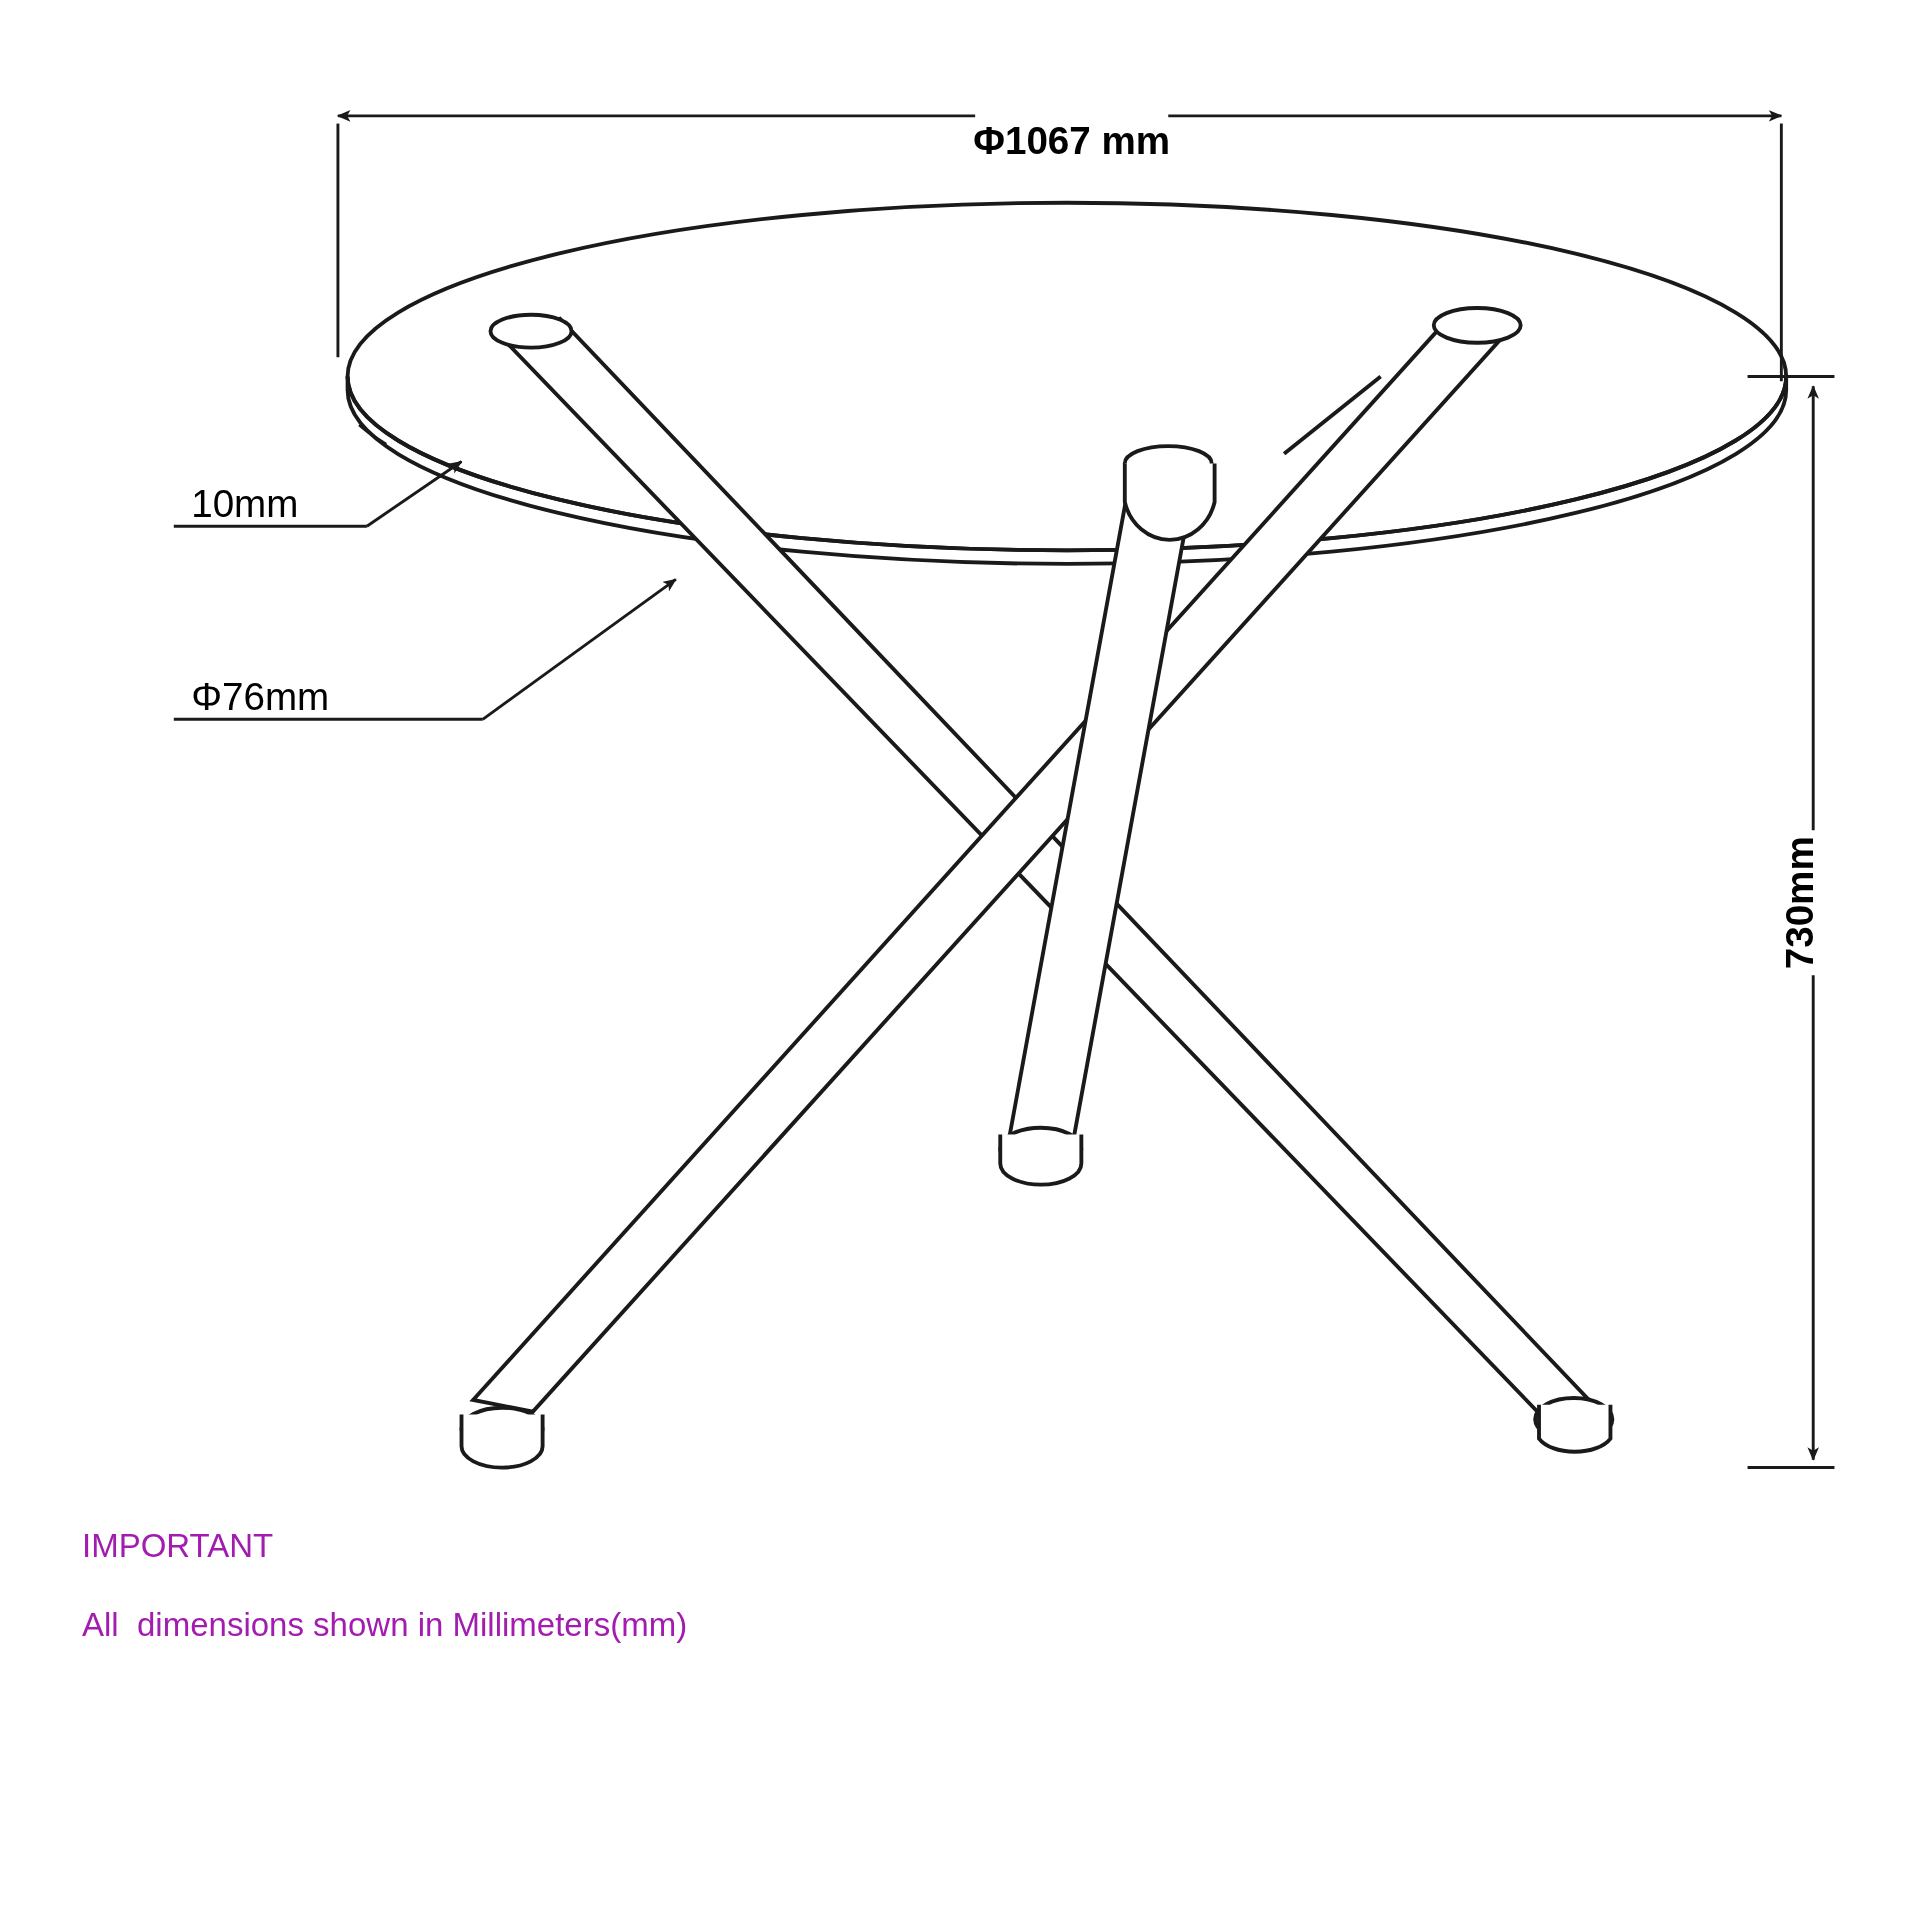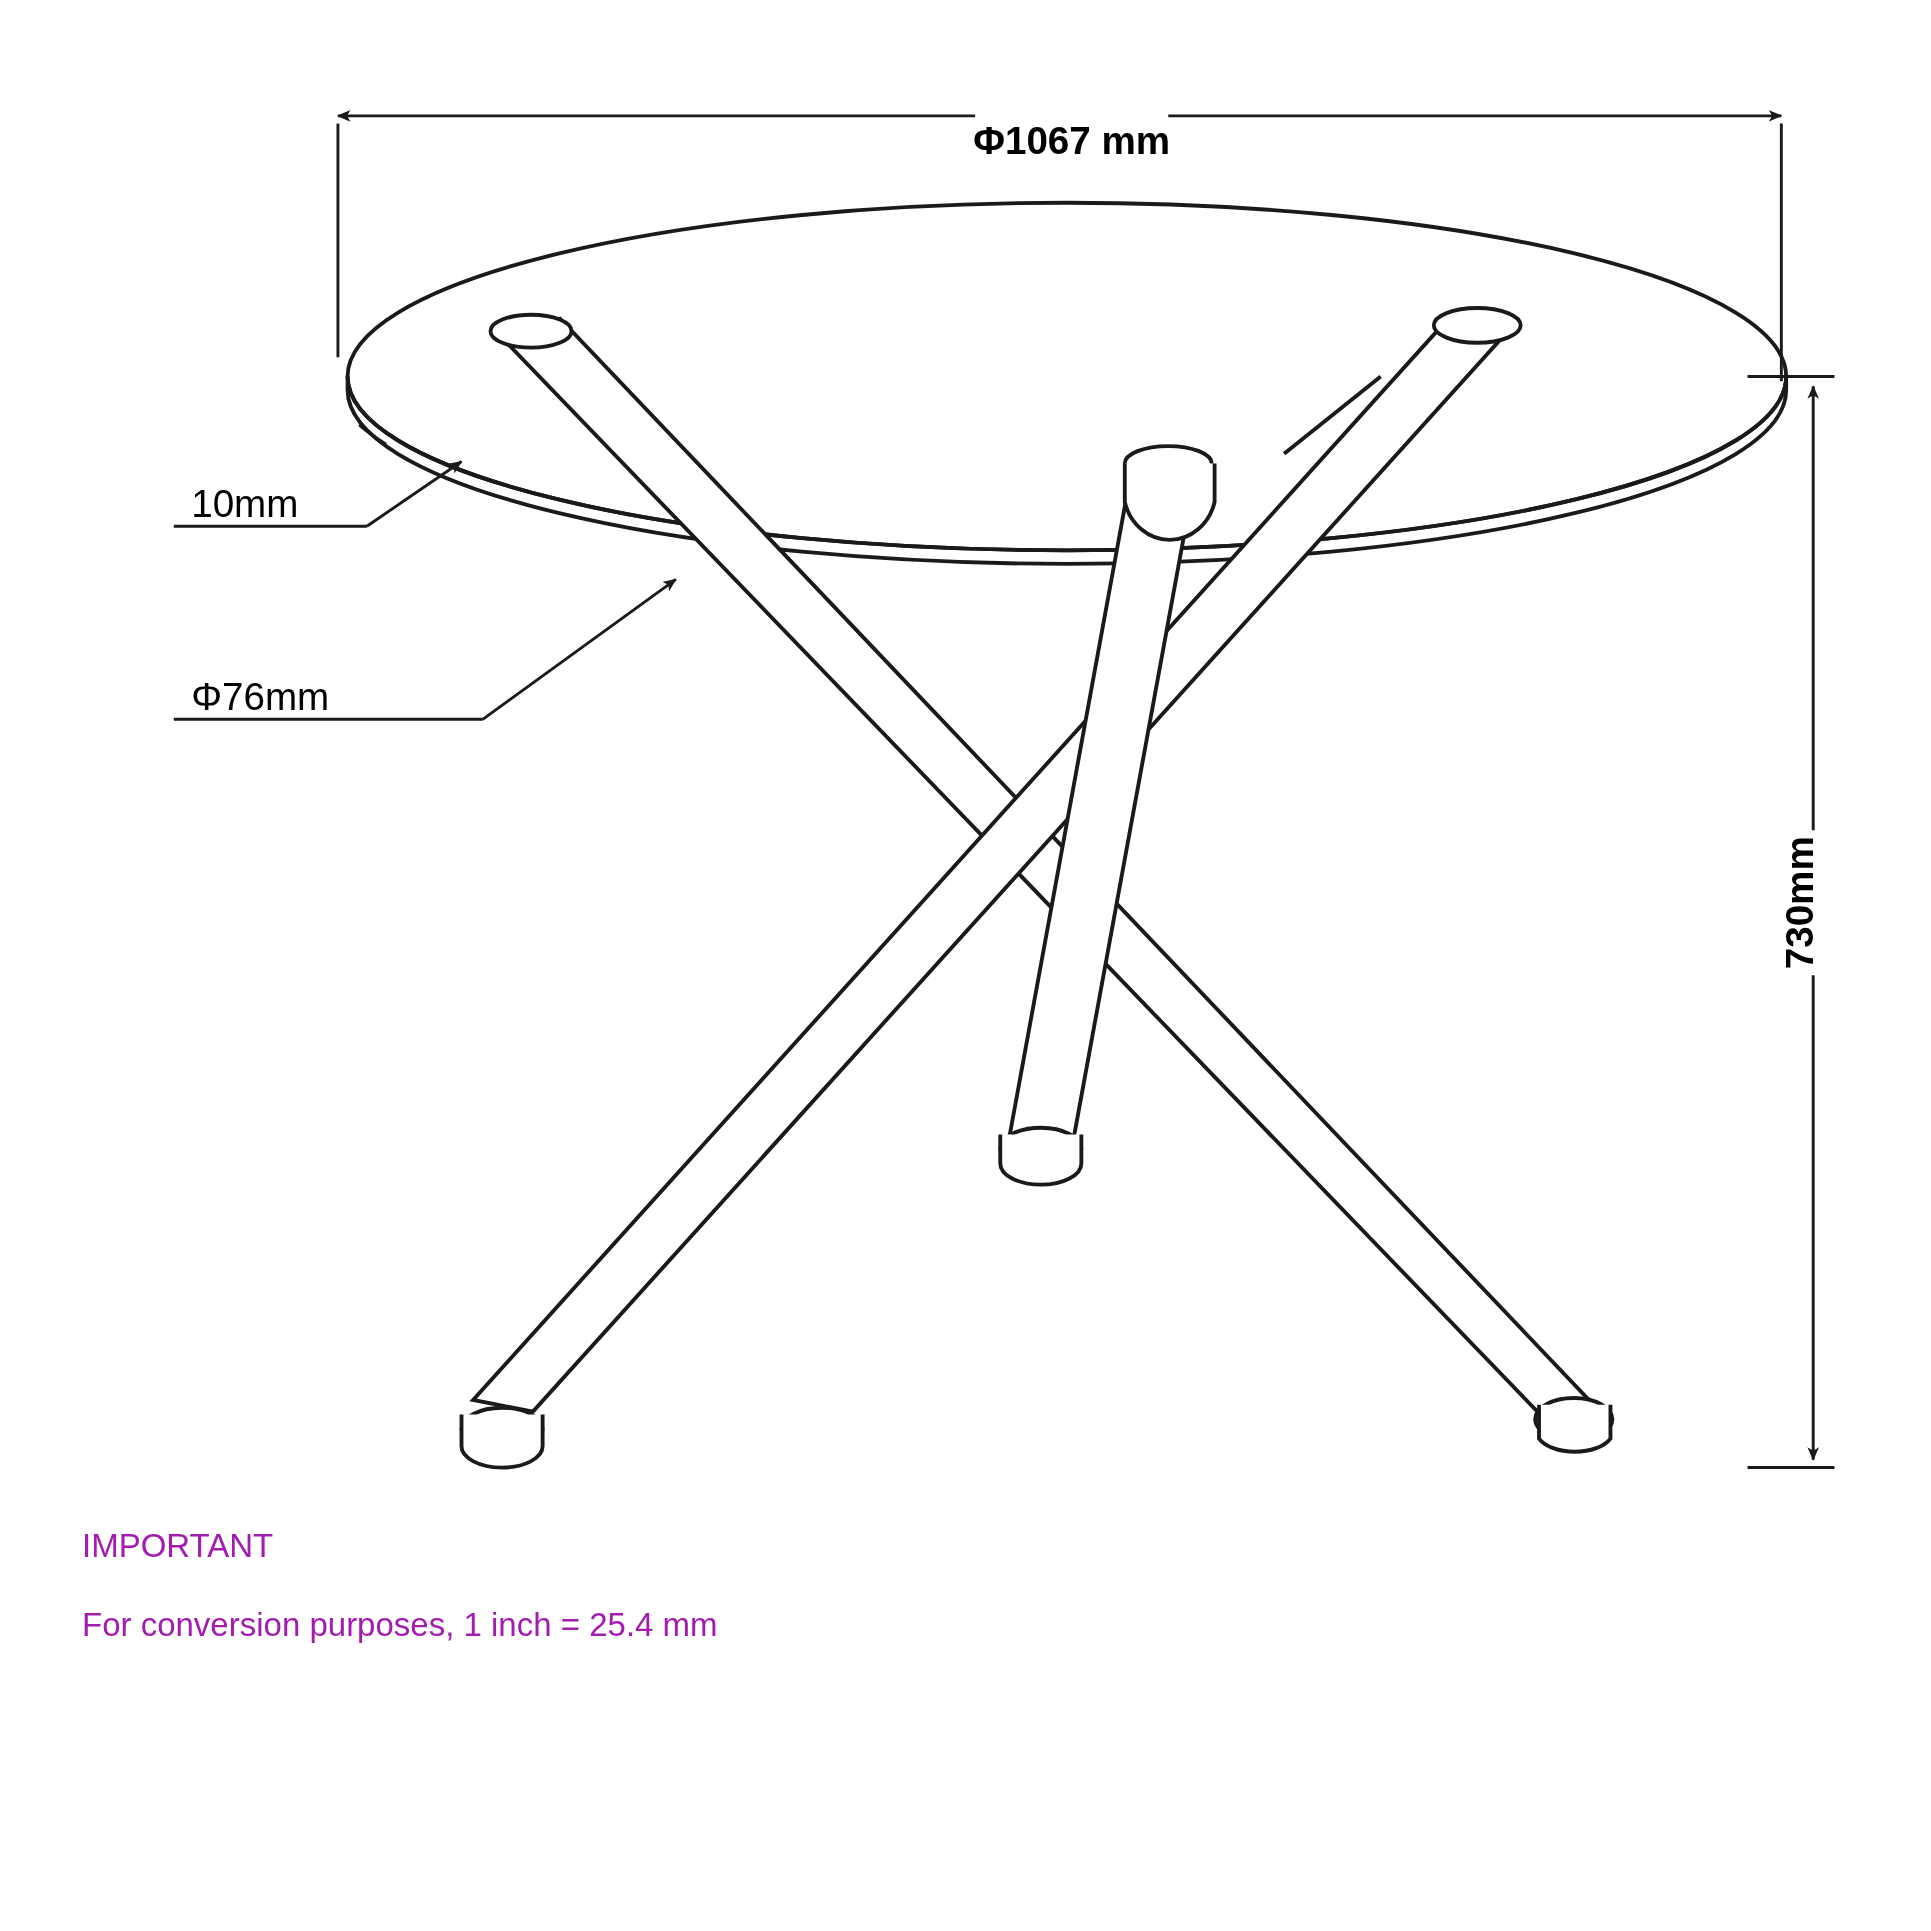--- a/index.html
+++ b/index.html
@@ -130,17 +130,17 @@
       <line x1="1810" y1="1520" x2="1900" y2="1520"></line>
       <line x1="1878" y1="400" x2="1878" y2="860" marker-start="url(#arrowStart)"></line>
       <line x1="1878" y1="1010" x2="1878" y2="1512" marker-end="url(#arrowEnd)"></line>
     </g>
     <text x="1878" y="935" font-size="40" font-weight="bold" text-anchor="middle" transform="rotate(-90 1878 935)">730mm</text>
 
   </svg>
 
   <div class="notes">
     <span class="title">IMPORTANT</span>
-    <span class="line">For conversion purposes, 1 inch = 25.4 mm</span>
+    <span class="line">All  dimensions shown in Millimeters(mm)</span>
   </div>
 
 </div>
 
 
 </body></html>

